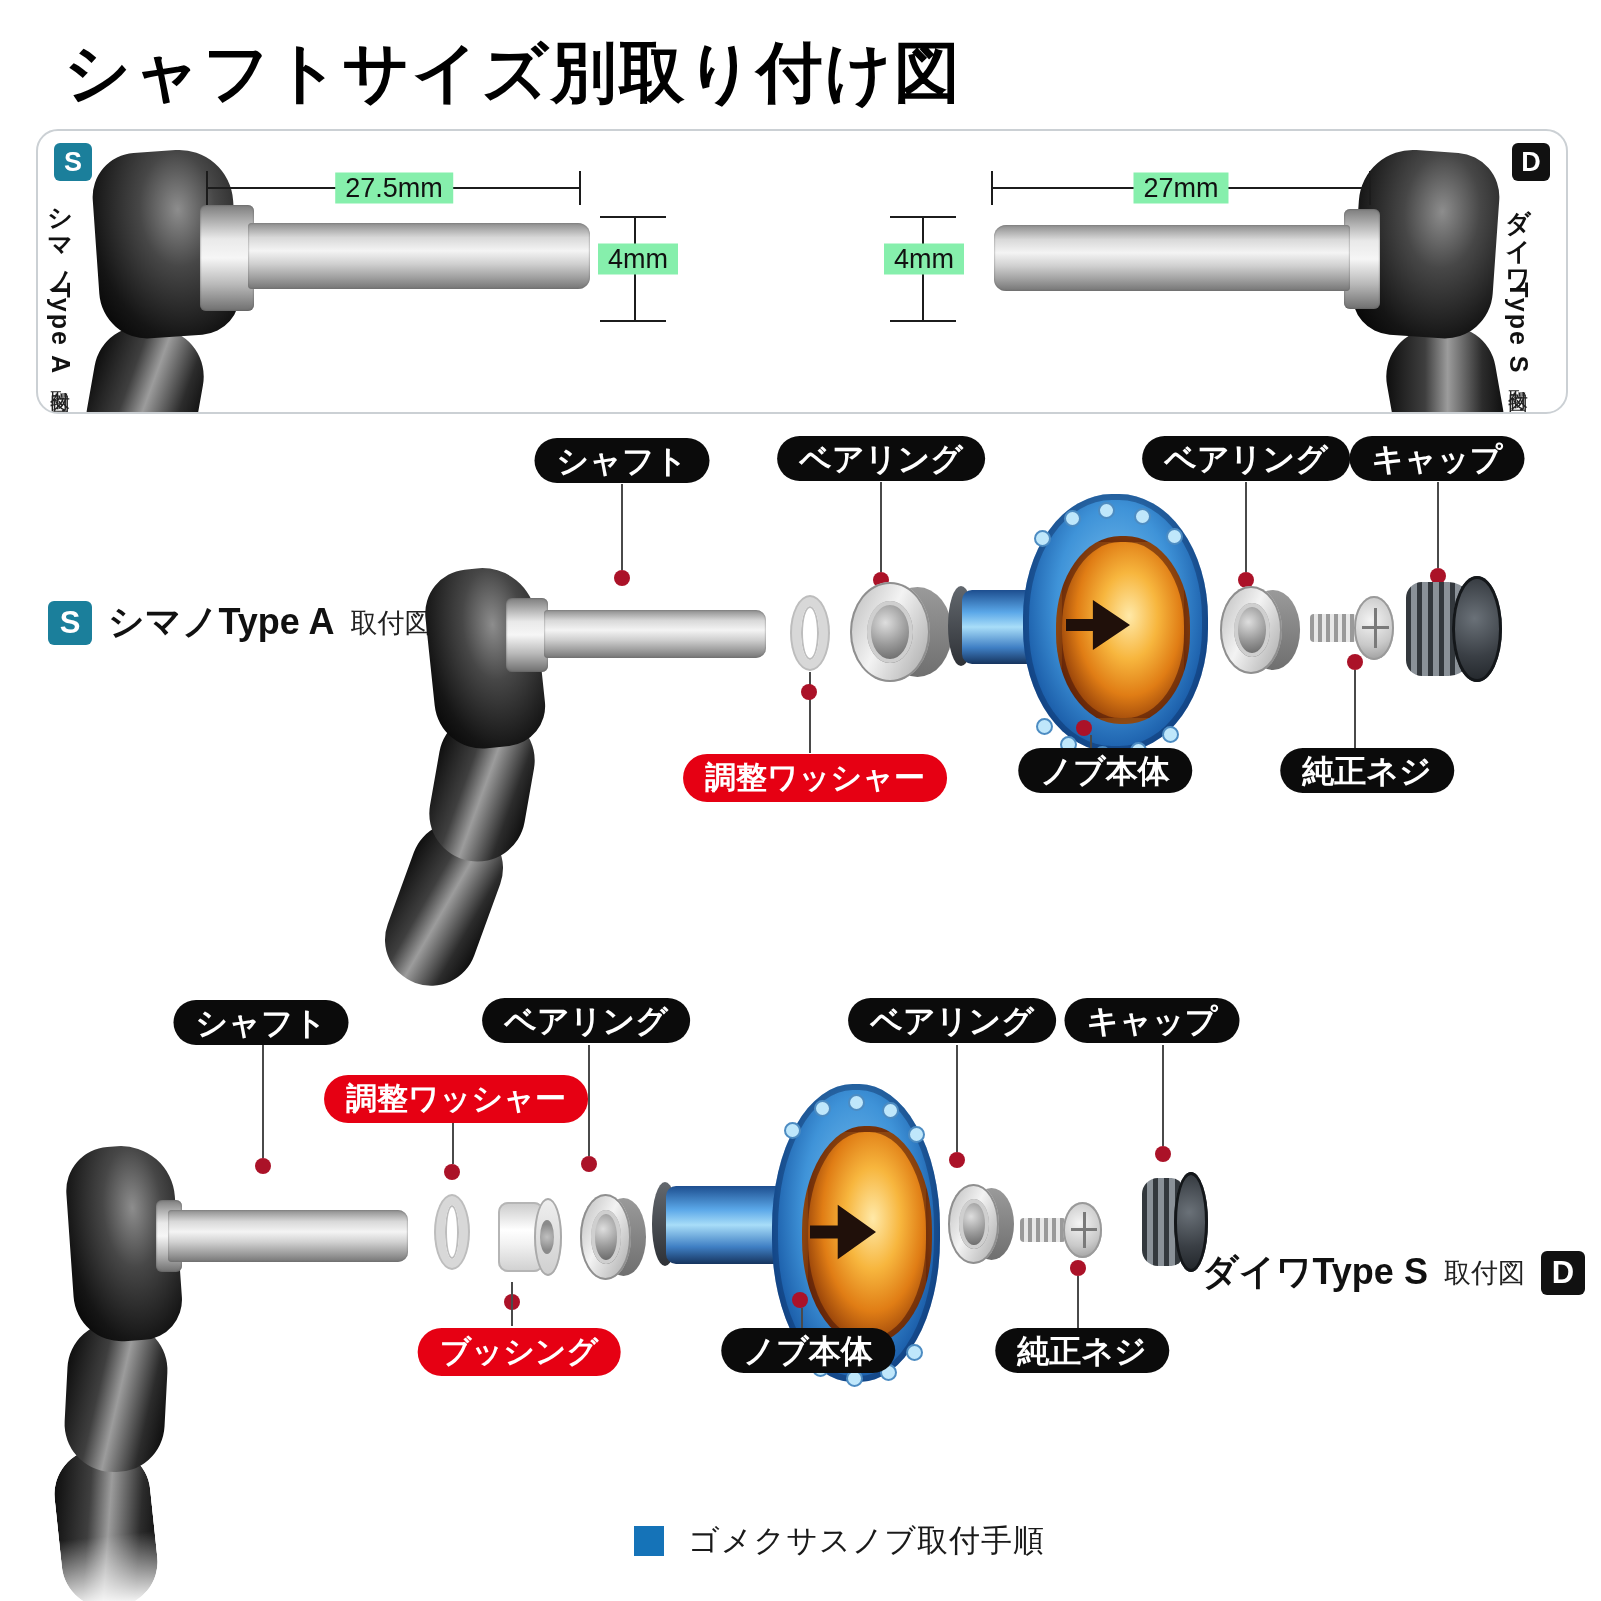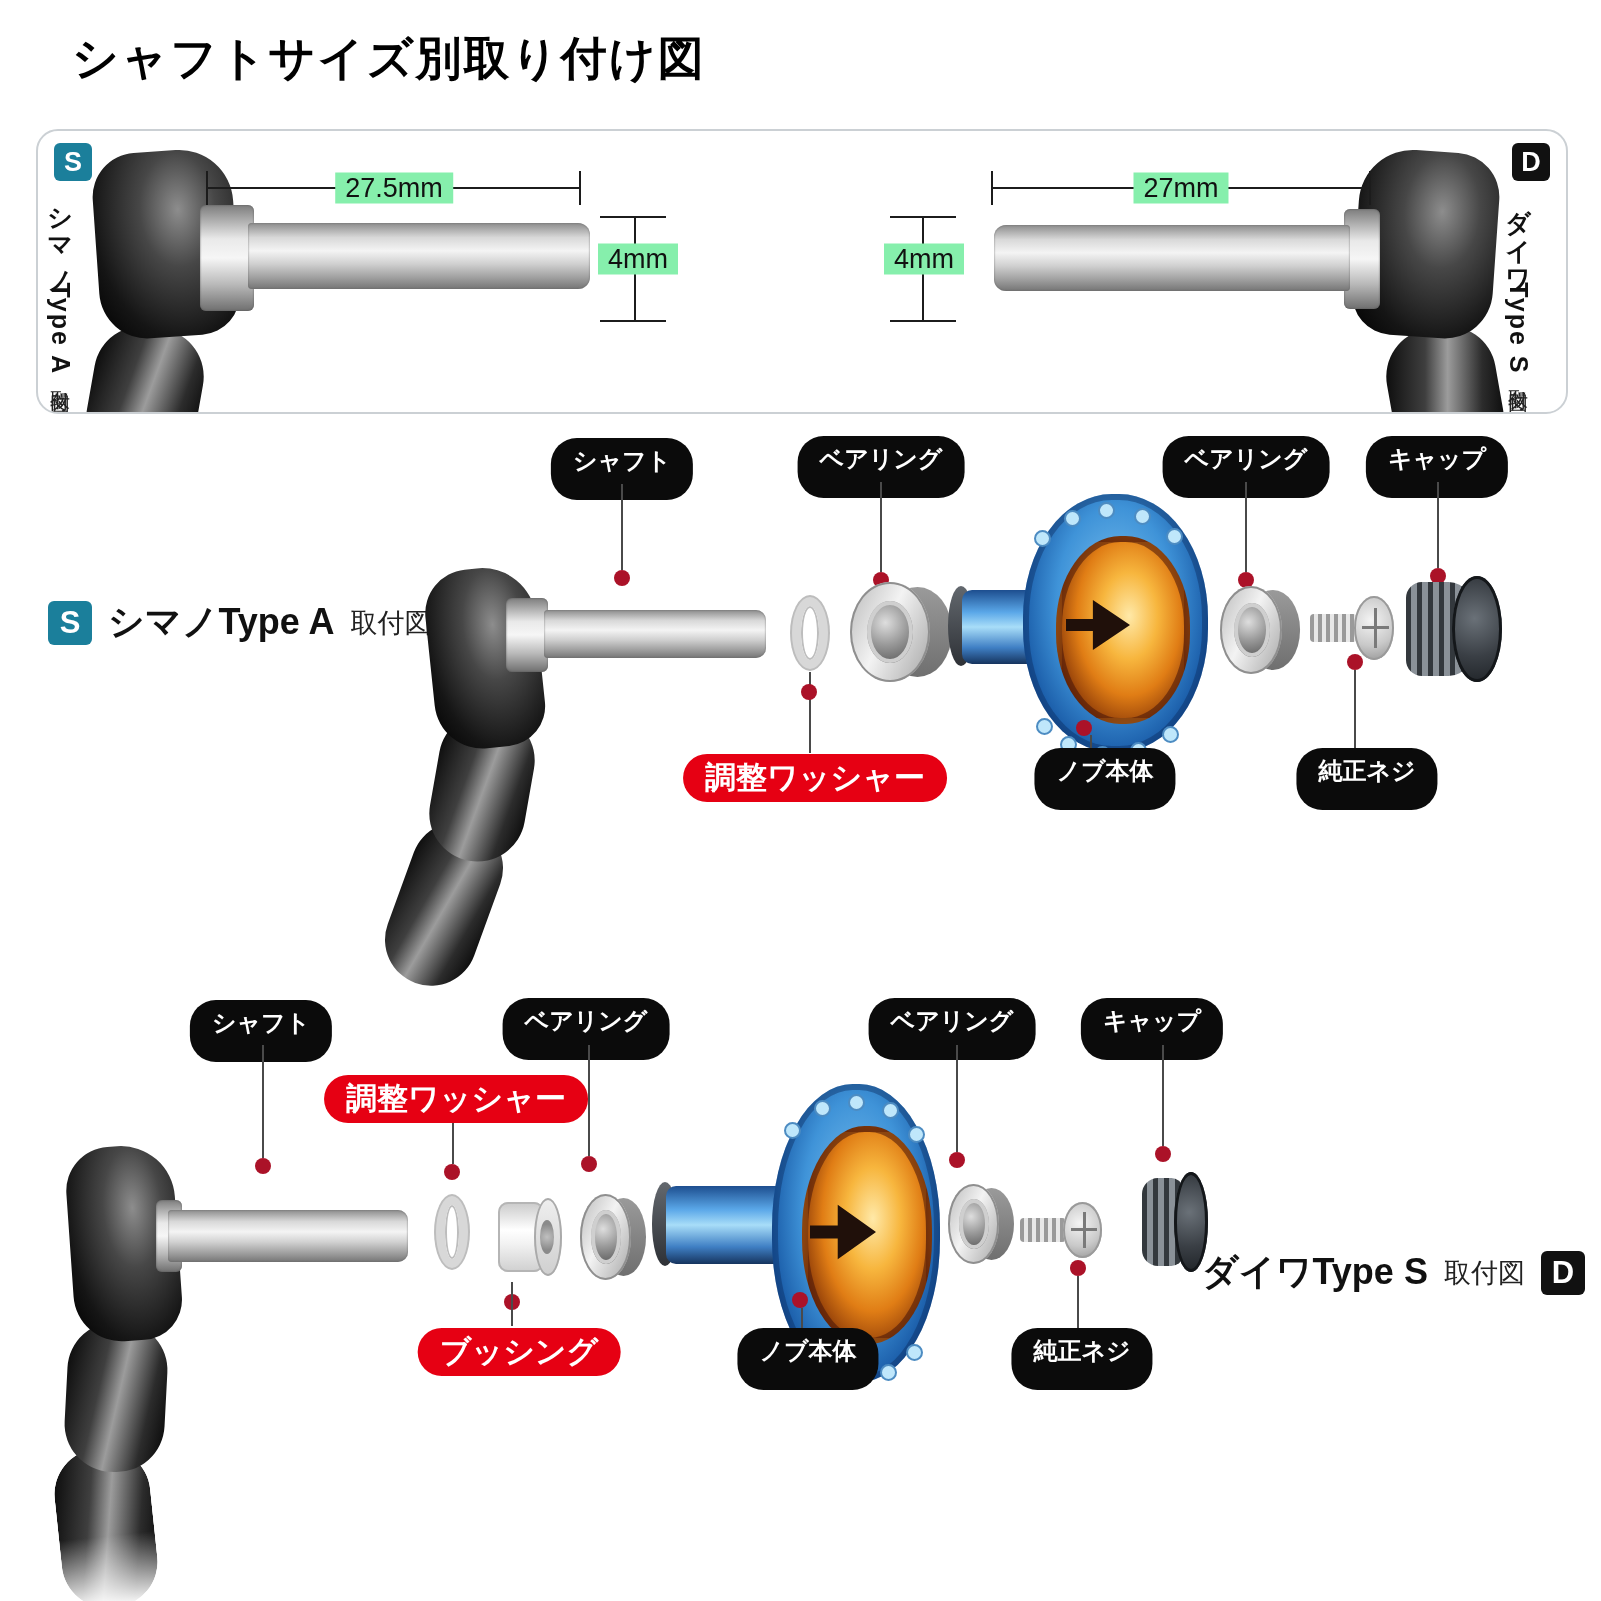--- a/index.html
+++ b/index.html
@@ -1,21 +1,21 @@
 <!DOCTYPE html>
 <html><head>
 <meta charset="utf-8">
 <style>
   html,body{margin:0;padding:0;background:#fff;}
   .canvas{position:relative;width:1601px;height:1601px;background:#fff;overflow:hidden;
           font-family:"Liberation Sans","DejaVu Sans",sans-serif;color:#111;}
   .abs{position:absolute;}
 
   
-  .page-title{position:absolute;left:72px;top:28px;font-size:46px;font-weight:900;letter-spacing:2px;color:#000;}
+  .page-title{position:absolute;left:64px;top:28px;font-size:66px;font-weight:900;letter-spacing:2px;color:#000;}
   .sec-title{position:absolute;display:flex;align-items:center;gap:16px;}
   .sec-title .main{font-size:36px;font-weight:800;color:#111;white-space:nowrap;}
   .sec-title .sub{font-size:27px;font-weight:400;color:#222;white-space:nowrap;}
   .badge{display:flex;align-items:center;justify-content:center;color:#fff;font-weight:800;border-radius:6px;}
   .badge.sm{width:38px;height:38px;font-size:27px;}
   .badge.lg{width:44px;height:44px;font-size:31px;}
 
   
   .topbox{position:absolute;left:36px;top:129px;width:1528px;height:281px;border:2px solid #cbd0d4;
           border-radius:22px;overflow:hidden;background:#fff;}
@@ -26,21 +26,21 @@
   
   .dim-h{position:absolute;height:2px;background:#1c1c1c;}
   .dim-v{position:absolute;width:2px;background:#1c1c1c;}
   .tick-v{position:absolute;width:2px;height:34px;background:#1c1c1c;}
   .tick-h{position:absolute;height:2px;width:66px;background:#1c1c1c;}
   .dim-label{position:absolute;transform:translate(-50%,-50%);background:#86efac;padding:0 10px;
              font-size:27px;color:#111;white-space:nowrap;}
 
   
   .pill{position:absolute;transform:translateX(-50%);background:#0b0b0b;color:#fff;font-weight:800;
-        font-size:24px;line-height:46px;height:62px;border-radius:26px;padding:0 22px;white-space:nowrap;}
+        font-size:32px;line-height:46px;height:45px;border-radius:26px;padding:0 22px;white-space:nowrap;}
   .pill.red{background:#e60013;height:48px;line-height:48px;font-size:31px;}
   .leader{position:absolute;width:2px;background:#4a4a4a;}
   .ldot{position:absolute;width:16px;height:16px;border-radius:50%;background:#ab1228;transform:translate(-50%,-50%);}
 
   
   .hhead{position:absolute;background:radial-gradient(ellipse at 60% 32%,#8d8d8d 0%,#474747 32%,#151515 72%,#000 100%);}
   .hcollar{position:absolute;background:linear-gradient(180deg,#7d7d7d 0%,#e9e9e9 32%,#f6f6f6 50%,#b9b9b9 75%,#6f6f6f 100%);border-radius:6px;box-shadow:inset 0 0 2px #555;}
   .hshaft{position:absolute;background:linear-gradient(180deg,#8c8c8c 0%,#d8d8d8 22%,#f4f4f4 42%,#d0d0d0 62%,#9a9a9a 85%,#757575 100%);box-shadow:inset 0 0 2px #666;}
   .harm{position:absolute;background:linear-gradient(100deg,#050505 0%,#3f3f3f 35%,#9c9c9c 52%,#2c2c2c 78%,#050505 100%);}
   .fade{-webkit-mask-image:linear-gradient(180deg,#000 55%,transparent 100%);
@@ -309,14 +309,18 @@
   <div class="ldot" style="left:1078px;top:1268px;"></div>
   <div class="leader" style="left:1077px;top:1276px;height:52px;"></div>
   <div class="pill" style="left:1082px;top:1328px;">純正ネジ</div>
 
   <div class="sec-title" style="left:1202px;top:1248px;">
     <span class="main">ダイワType S</span>
     <span class="sub">取付図</span>
     <div class="badge lg" style="background:#111;">D</div>
   </div>
 
+  <div class="footer" style="left:634px;top:1520px;">
+    <div class="sq"></div>
+    <span class="txt">ゴメクサスノブ取付手順</span>
+  </div>
 
 </div>
 
 </body></html>

